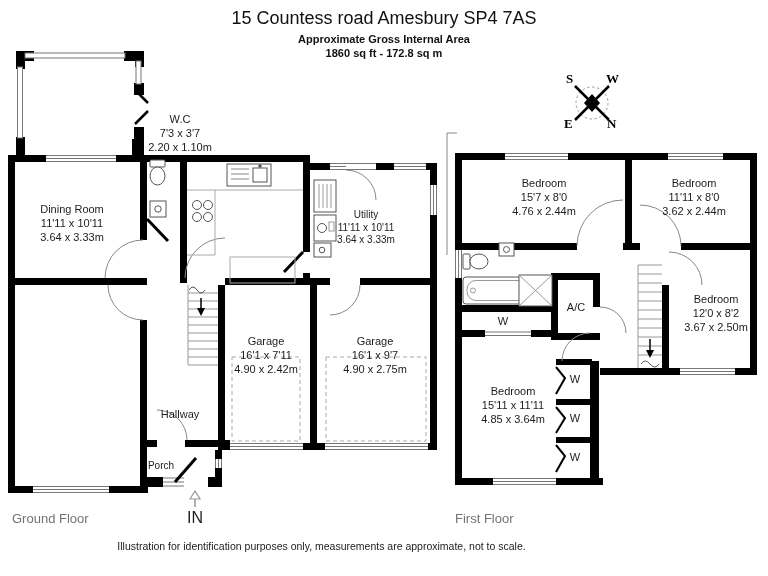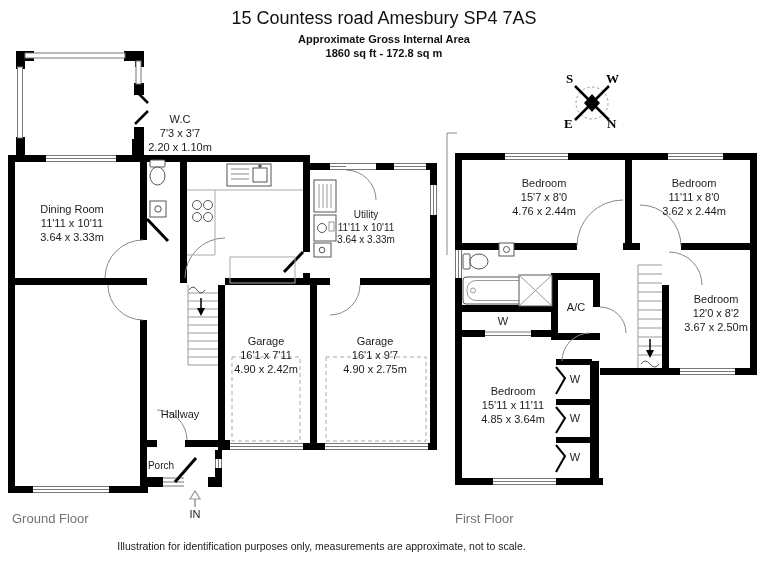--- a/index.html
+++ b/index.html
@@ -10,21 +10,21 @@
   .title{top:8px;font-size:18px;font-weight:400;color:#111;}
   .sub{font-size:11px;font-weight:bold;color:#111;}
   .floorplan{position:absolute;}
   .floorplan svg{position:absolute;left:0;top:0;}
   .rlabel{position:absolute;text-align:center;font-size:11px;line-height:1.27;color:#1c1c1c;}
   .rlabel.small{font-size:10px;}
   .one{white-space:nowrap;}
   .floortag{font-size:13px;color:#737373;}
   .footer{left:0;width:643px;top:540px;text-align:center;font-size:10.5px;color:#222;}
   .compass-letter{position:absolute;font-family:"Liberation Serif", serif;font-weight:bold;font-size:13px;color:#000;}
-  .in-label{font-size:11px;color:#1c1c1c;}
+  .in-label{font-size:16px;color:#1c1c1c;}
 </style>
 </head>
 <body>
 
 <div class="abs hdr title">15 Countess road Amesbury SP4 7AS</div>
 <div class="abs hdr sub" style="top:33px;">Approximate Gross Internal Area</div>
 <div class="abs hdr sub" style="top:47px;">1860 sq ft - 172.8 sq m</div>
 
 <div class="floorplan" style="left:8px;top:45px;width:432px;height:470px;">
 <svg width="432" height="470" viewBox="0 0 432 470">

